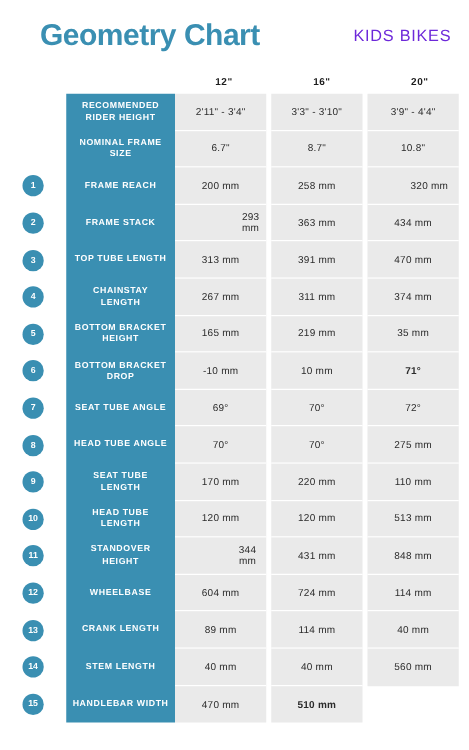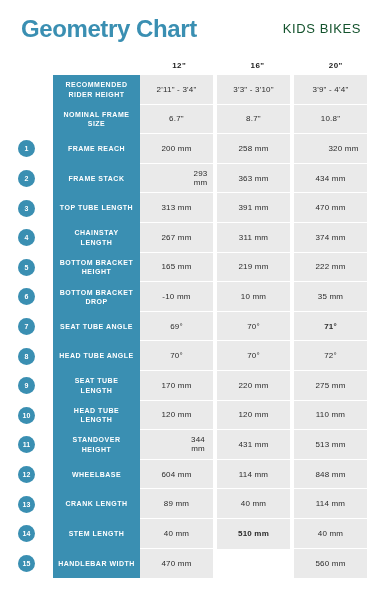--- a/index.html
+++ b/index.html
@@ -19,32 +19,32 @@
 
   
   .header {
     position: absolute;
     left: 0; top: 0;
     width: 375px;
     height: 58px;
     display: flex;
     align-items: center;
     justify-content: space-between;
-    padding: 0 14px 0 21px;
+    padding: 0 14px 0 32px;
   }
   .chart-title {
     color: #3a8fb2;
     font-size: 24px;
     font-weight: bold;
     letter-spacing: -0.4px;
     line-height: 1;
     white-space: nowrap;
   }
   .chart-subtitle {
-    color: #14532d;
+    color: #6d28d9;
     font-size: 13px;
     font-weight: 400;
     letter-spacing: 0.6px;
     white-space: nowrap;
     padding-bottom: 2px;
   }
 
   
   .table {
     position: absolute;
@@ -268,32 +268,32 @@
             <div class="cell" style="height: 29.6px;">363 mm</div>
             <div class="cell" style="height: 29.6px;">391 mm</div>
             <div class="cell" style="height: 29.6px;">311 mm</div>
             <div class="cell" style="height: 29.6px;">219 mm</div>
             <div class="cell" style="height: 29.6px;">10 mm</div>
             <div class="cell" style="height: 29.6px;">70°</div>
             <div class="cell" style="height: 29.6px;">70°</div>
             <div class="cell" style="height: 29.6px;">220 mm</div>
             <div class="cell" style="height: 29.6px;">120 mm</div>
             <div class="cell" style="height: 29.6px;">431 mm</div>
+            <div class="cell" style="height: 29.6px;">724 mm</div>
             <div class="cell" style="height: 29.6px;">114 mm</div>
             <div class="cell" style="height: 29.6px;">40 mm</div>
             <div class="cell" style="height: 29.6px; font-weight: bold;">510 mm</div>
           </div>
         <div class="valcol" id="valcol-2">
             <div class="cell" style="height: 29.6px;">3'9" - 4'4"</div>
             <div class="cell" style="height: 29.6px;">10.8"</div>
             <div class="cell" style="height: 29.6px; padding-left: 26px;">320 mm</div>
             <div class="cell" style="height: 29.6px;">434 mm</div>
             <div class="cell" style="height: 29.6px;">470 mm</div>
             <div class="cell" style="height: 29.6px;">374 mm</div>
-            <div class="cell" style="height: 29.6px;">222 mm</div>
             <div class="cell" style="height: 29.6px;">35 mm</div>
             <div class="cell" style="height: 29.6px; font-weight: bold;">71°</div>
             <div class="cell" style="height: 29.6px;">72°</div>
             <div class="cell" style="height: 29.6px;">275 mm</div>
             <div class="cell" style="height: 29.6px;">110 mm</div>
             <div class="cell" style="height: 29.6px;">513 mm</div>
             <div class="cell" style="height: 29.6px;">848 mm</div>
             <div class="cell" style="height: 29.6px;">114 mm</div>
             <div class="cell" style="height: 29.6px;">40 mm</div>
             <div class="cell" style="height: 29.6px;">560 mm</div>

